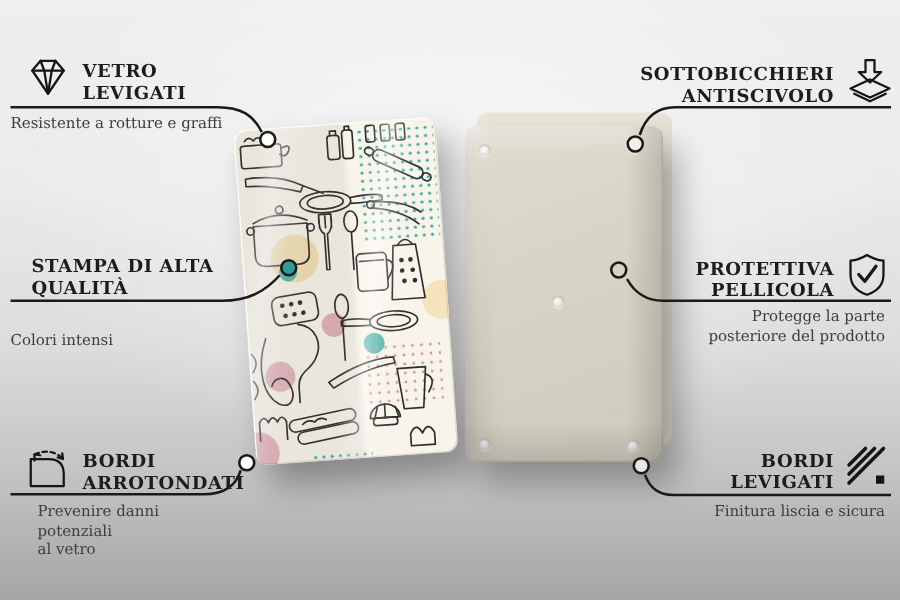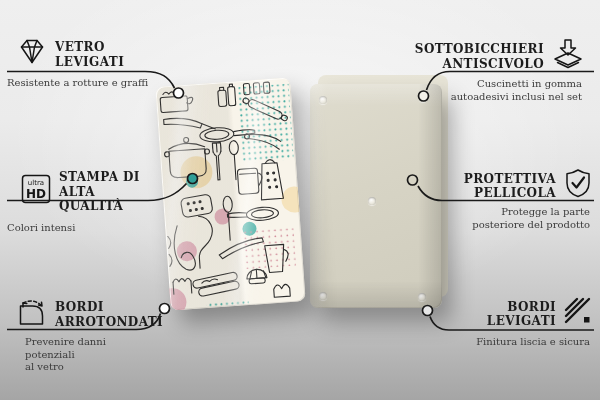--- a/index.html
+++ b/index.html
@@ -56,21 +56,21 @@
   .callout.right-side .head{flex-direction:row-reverse;}
   .callout .icon{flex:0 0 auto;}
   .callout .titles{font-weight:bold;font-size:12px;line-height:14.5px;letter-spacing:.4px;padding-top:2px;}
   .callout.right-side .titles{text-align:right;}
   .callout .desc{font-size:10px;line-height:12.5px;color:#3b3b3b;}
   .callout.left-side .desc{position:absolute;left:0;}
   .callout.right-side .desc{position:absolute;right:2px;text-align:right;}
   #co-l1{left:7px;top:38px;width:150px;}   #co-l1 .head{padding-left:10px;} #co-l1 .desc{top:39px;}
   #co-l2{left:7px;top:168px;width:160px;}  #co-l2 .head{padding-left:14px;} #co-l2 .desc{top:54px;}
   #co-l3{left:7px;top:297px;width:150px;}  #co-l3 .head{padding-left:10px;} #co-l3 .desc{top:39px;margin-left:18px;}
-  #co-r1{right:16px;top:38px;width:175px;}  #co-r1 .desc{top:40px;}
+  #co-r1{right:4px;top:38px;width:175px;}  #co-r1 .desc{top:40px;}
   #co-r2{right:8px;top:168px;width:160px;} #co-r2 .desc{top:38px;}
   #co-r3{right:8px;top:297px;width:160px;} #co-r3 .desc{top:39px;margin-left:12px;}
   .doodle{stroke:#2b2b2b;stroke-width:1.1;fill:none;stroke-linecap:round;stroke-linejoin:round;}
   .icon svg{stroke:#151515;fill:none;stroke-width:1.5;stroke-linecap:round;stroke-linejoin:round;}
 </style>
 </head>
 <body>
 
 <div class="stage">
 
@@ -239,27 +239,20 @@
       </div>
     </div>
     <div class="desc">
       <div>Resistente a rotture e graffi</div>
       <div></div>
     </div>
   </div>
 
   <div class="callout left-side" id="co-l2">
     <div class="head">
-      <span class="icon">
-        <svg width="30" height="30" viewBox="0 0 30 30">
-          <rect x="1.5" y="1.5" width="27" height="27" rx="3"></rect>
-          <text x="15" y="11" text-anchor="middle" font-size="7" stroke="none" fill="#151515" font-family="DejaVu Sans, sans-serif">ultra</text>
-          <text x="15" y="24" text-anchor="middle" font-size="12" font-weight="bold" stroke="none" fill="#151515" font-family="DejaVu Sans, sans-serif">HD</text>
-        </svg>
-      </span>
       <div class="titles">
         <div>STAMPA DI ALTA</div>
         <div>QUALITÀ</div>
       </div>
     </div>
     <div class="desc">
       <div>Colori intensi</div>
     </div>
   </div>
 
@@ -291,24 +284,20 @@
           <path d="M13 2 h6 v8 h4.5 L16 17 L8.5 10 H13 Z"></path>
           <path d="M16 15 L29 21 L16 27 L3 21 Z"></path>
           <path d="M5.5 24.5 L16 29.5 L26.5 24.5"></path>
         </svg>
       </span>
       <div class="titles">
         <div>SOTTOBICCHIERI</div>
         <div>ANTISCIVOLO</div>
       </div>
     </div>
-    <div class="desc">
-      <div>Cuscinetti in gomma</div>
-      <div>autoadesivi inclusi nel set</div>
-    </div>
   </div>
 
   <div class="callout right-side" id="co-r2">
     <div class="head">
       <span class="icon">
         <svg width="28" height="30" viewBox="0 0 28 30">
           <path d="M14 2 C18 4.5 21.5 5.5 25 5.8 V15 C25 22.5 20 26.5 14 28.5 C8 26.5 3 22.5 3 15 V5.8 C6.5 5.5 10 4.5 14 2 Z"></path>
           <path d="M8.5 15 l4 4.5 L20 9.5" stroke-width="2.2"></path>
         </svg>
       </span>

